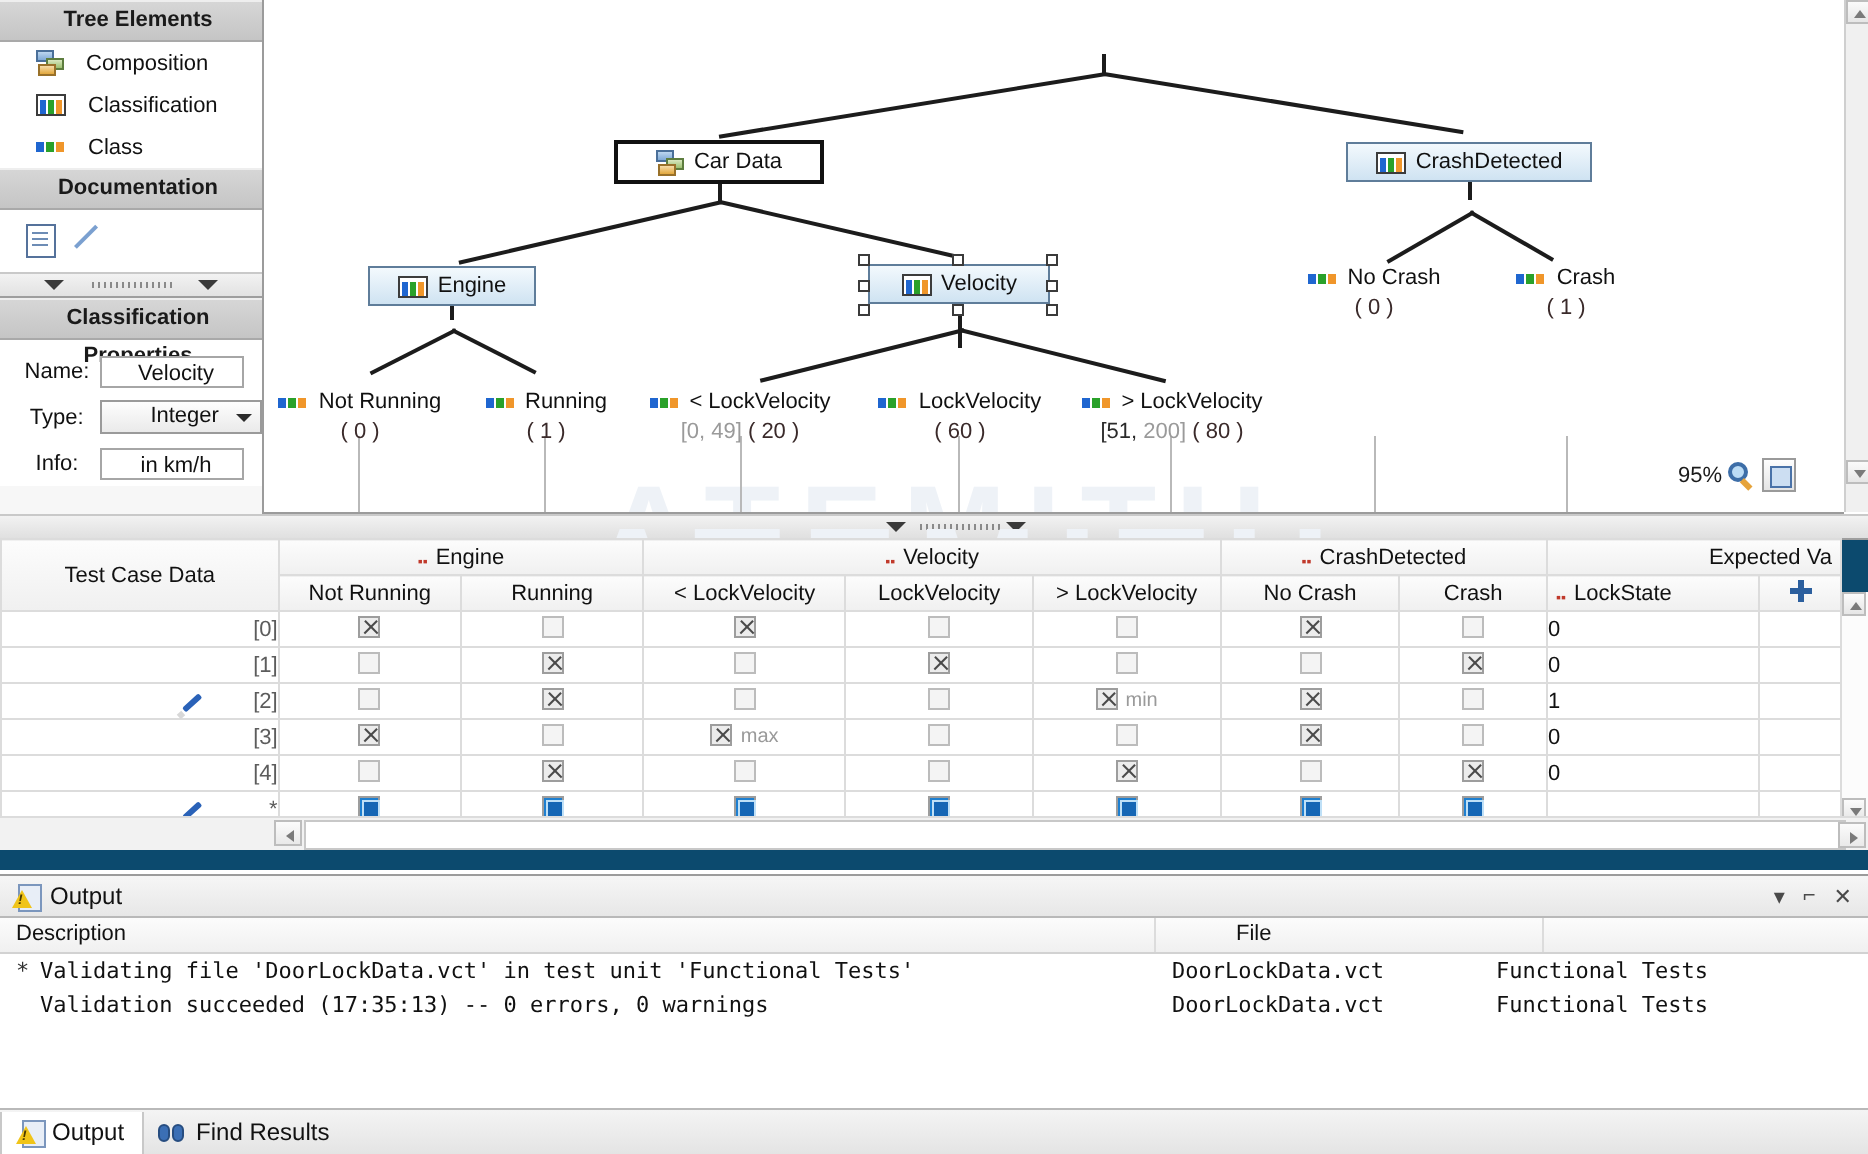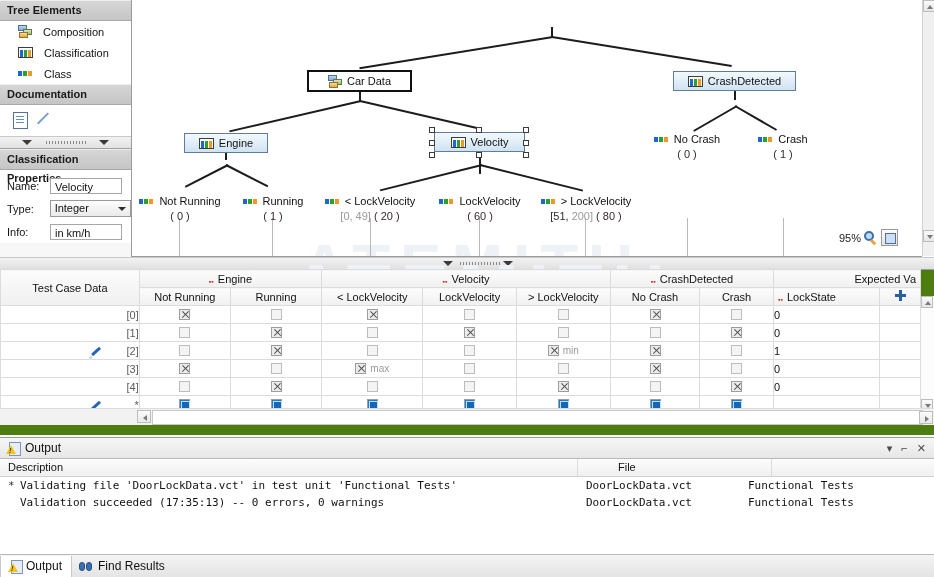--- a/index.html
+++ b/index.html
@@ -6,21 +6,21 @@
   body{
     width:934px;height:577px;overflow:hidden;
     font-family:"Liberation Sans", sans-serif;
     font-size:11px;color:#000;background:#fff;
     -webkit-font-smoothing:antialiased;
   }
   #app{position:relative;width:934px;height:577px;}
 
   
   #left-panel{position:absolute;left:0;top:0;width:131px;height:257px;background:#f7f7f7;
-    border-right:1px solid #9b9b9b;overflow:hidden;}
+    border-right:1px solid #9b9b9b;overflow:hidden;text-align:center;}
   .panel-caption{
     height:19px;line-height:19px;padding-left:7px;font-weight:bold;font-size:11px;
     background:linear-gradient(#d6d6d6,#c5c5c5);
     border-top:1px solid #eee;border-bottom:1px solid #a9a9a9;color:#1a1a1a;
   }
   .panel-body{background:#fff;}
   .tree-elem-row{height:21px;display:flex;align-items:center;padding-left:18px;}
   .tree-elem-row .lbl{margin-left:11px;font-size:11px;color:#111;}
 
   
@@ -114,21 +114,21 @@
   .mag{width:14px;height:14px;position:relative;display:inline-block;}
   .mag .gl{position:absolute;left:0;top:0;width:10px;height:10px;border-radius:50%;
      border:2px solid #3d6ea8;background:#bcdcf5;box-sizing:border-box;}
   .mag .hd{position:absolute;left:8px;top:8px;width:6px;height:3px;background:#e6a33a;
      transform:rotate(45deg);transform-origin:0 0;}
   .fitbtn{width:17px;height:17px;box-sizing:border-box;border:1px solid #9a9a9a;
      background:linear-gradient(#fefefe,#e4e4e4);position:relative;}
   .fitbtn .sq{position:absolute;left:3px;top:3px;width:9px;height:9px;border:1px solid #4a72a8;background:#ccdef2;}
 
   
-  #table-area{position:absolute;left:0;top:257px;width:934px;height:178px;background:#4d7c0f;overflow:hidden;}
+  #table-area{position:absolute;left:0;top:257px;width:934px;height:178px;background:#0c4a6e;overflow:hidden;}
   #tbl-splitter{position:absolute;left:0;top:0;width:934px;height:11px;
      background:linear-gradient(#f2f2f2,#e0e0e0);border-top:1px solid #c9c9c9;border-bottom:1px solid #9e9e9e;}
   #tbl-splitter .dots{position:absolute;left:460px;top:4px;width:42px;height:3px;
      background-image:repeating-linear-gradient(to right,#8a8a8a 0 1px,transparent 1px 3px);}
   #tbl-splitter .arL,#tbl-splitter .arR{position:absolute;top:3px;width:0;height:0;
      border-left:5px solid transparent;border-right:5px solid transparent;border-top:5px solid #3a3a3a;}
   #tbl-splitter .arL{left:443px;} #tbl-splitter .arR{left:503px;}
 
   table.grid{border-collapse:collapse;table-layout:fixed;width:921px;}
   table.grid th,table.grid td{border:1px solid #dcdcdc;font-weight:normal;font-size:11px;padding:0;

